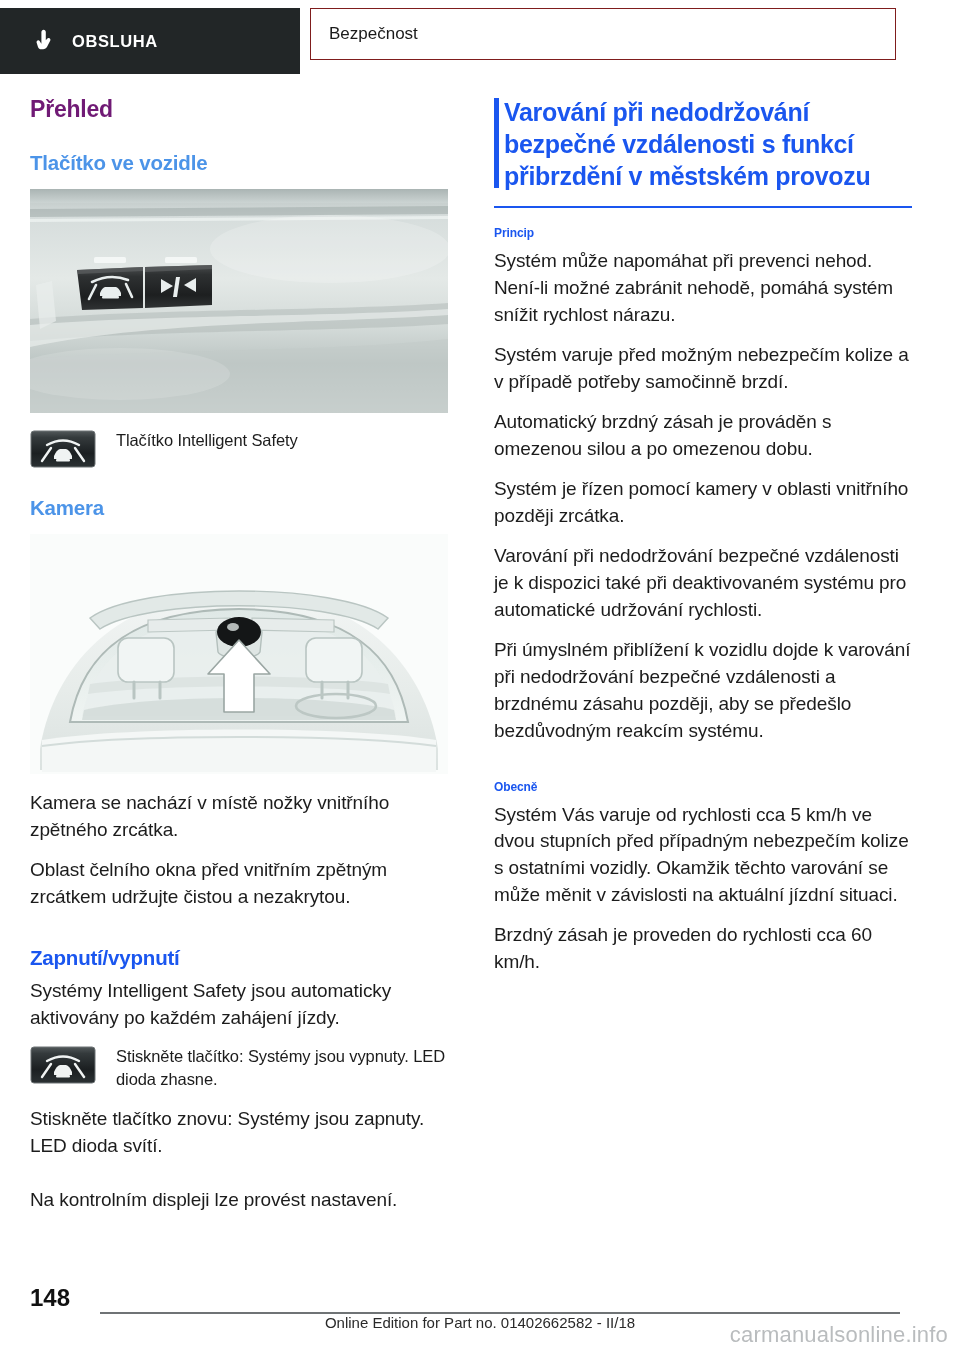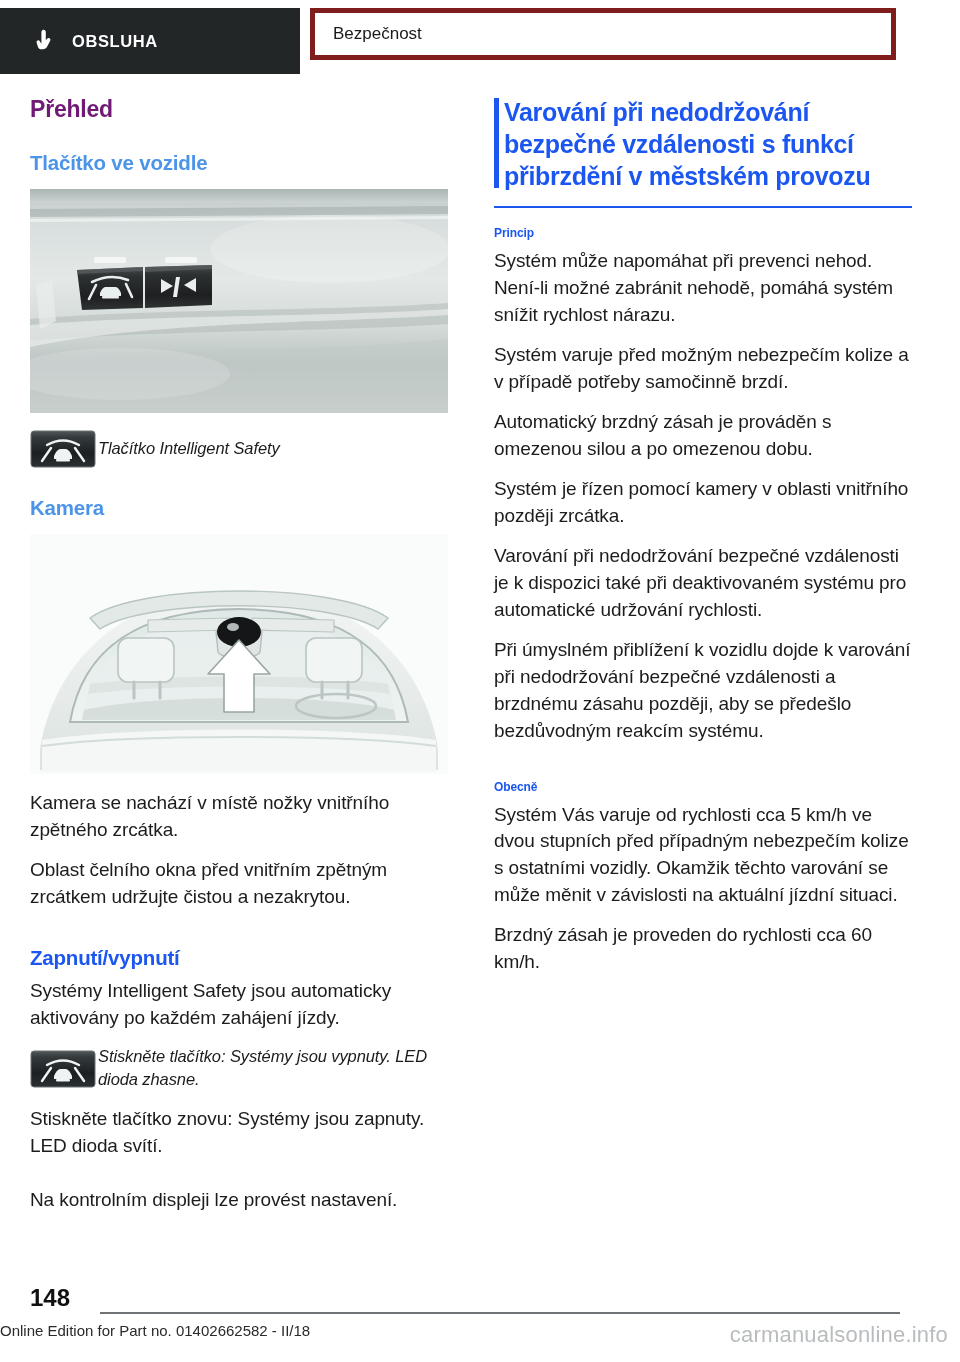--- a/index.html
+++ b/index.html
@@ -17,21 +17,21 @@
     position: absolute; left: 0; top: 0; width: 300px; height: 66px;
     background: #222627;
     display: flex; align-items: center; padding-left: 36px; gap: 18px;
   }
   .hand-icon { width: 18px; height: 24px; display: block; }
   .header-tab-dark .tab-label {
     color: #ffffff; font-size: 16.5px; font-weight: bold; letter-spacing: 0.6px;
   }
   .header-tab-light {
     position: absolute; left: 310px; top: 0; width: 586px; height: 52px;
-    background: #ffffff; border: 5px solid #7f1d1d;
+    background: #ffffff; border: 1px solid #7f1d1d;
     display: flex; align-items: center; padding-left: 18px;
   }
   .header-tab-light .tab-label { color: #1a1a1a; font-size: 17px; }
 
   
   .columns { position: absolute; left: 0; top: 96px; width: 960px; }
   .col-left  { position: absolute; left: 30px; top: 0; width: 418px; }
   .col-right { position: absolute; left: 494px; top: 0; width: 418px; }
 
   
@@ -74,40 +74,40 @@
   p.body:last-child { margin-bottom: 0; }
 
   .spacer-lg { height: 22px; }
   .spacer-md { height: 14px; }
 
   
   .figure { width: 418px; margin-bottom: 16px; }
   .fig-img { display: block; width: 418px; }
 
   
-  .icon-row { display: flex; align-items: center; gap: 2px; margin-bottom: 14px; font-style: italic; }
+  .icon-row { display: flex; align-items: flex-start; gap: 20px; margin-bottom: 14px; }
   .icon-row .icon-box { flex: 0 0 auto; margin-top: 1px; }
   .icon-row .icon-text {
     color: #1c1c1c; font-size: 16.5px; line-height: 1.42; letter-spacing: -0.1px;
   }
   .is-icon { display: block; width: 66px; height: 38px; }
 
   
   .footer { position: absolute; left: 0; bottom: 0; width: 960px; height: 100px; }
   .page-number {
     position: absolute; left: 30px; top: 22px;
     font-size: 24px; font-weight: bold; color: #111;
   }
   .footer-rule {
     position: absolute; left: 100px; top: 50px; width: 800px; height: 2px;
     background: #6f7375;
   }
   .footer-note {
-    position: absolute; left: 0; top: 60px; width: 960px;
-    font-size: 15px; color: #2a2a2a;
+    position: absolute; left: 0; top: 52px; width: 960px;
+    text-align: center; font-size: 15px; color: #2a2a2a;
   }
   .watermark {
     position: absolute; right: 12px; top: 60px;
     font-size: 22px; color: #b9bcbe; letter-spacing: 0.2px;
   }
 </style>
 </head>
 <body>
 
 <div class="page">

